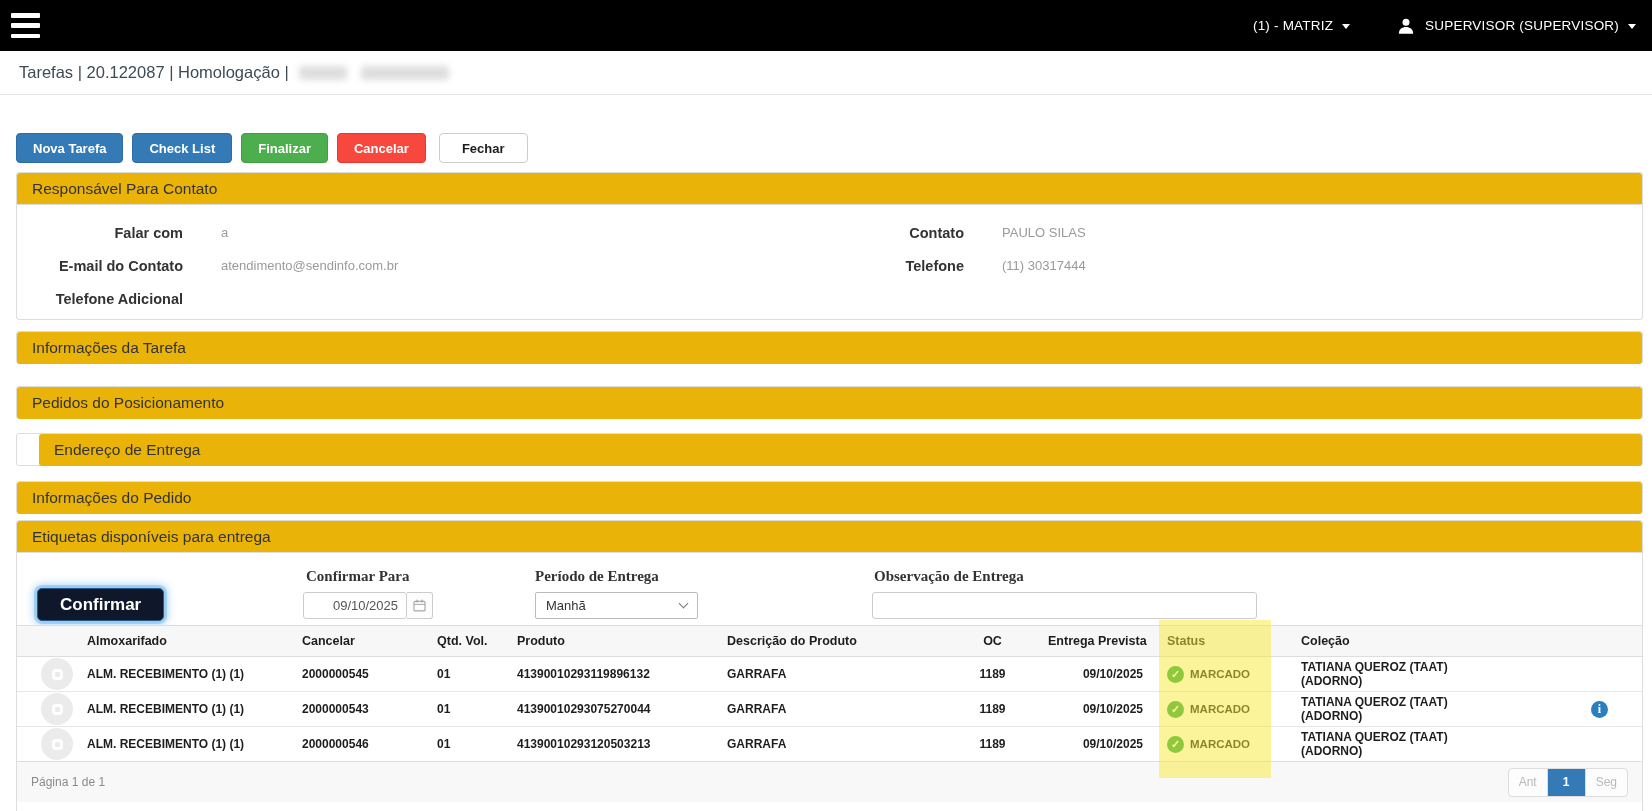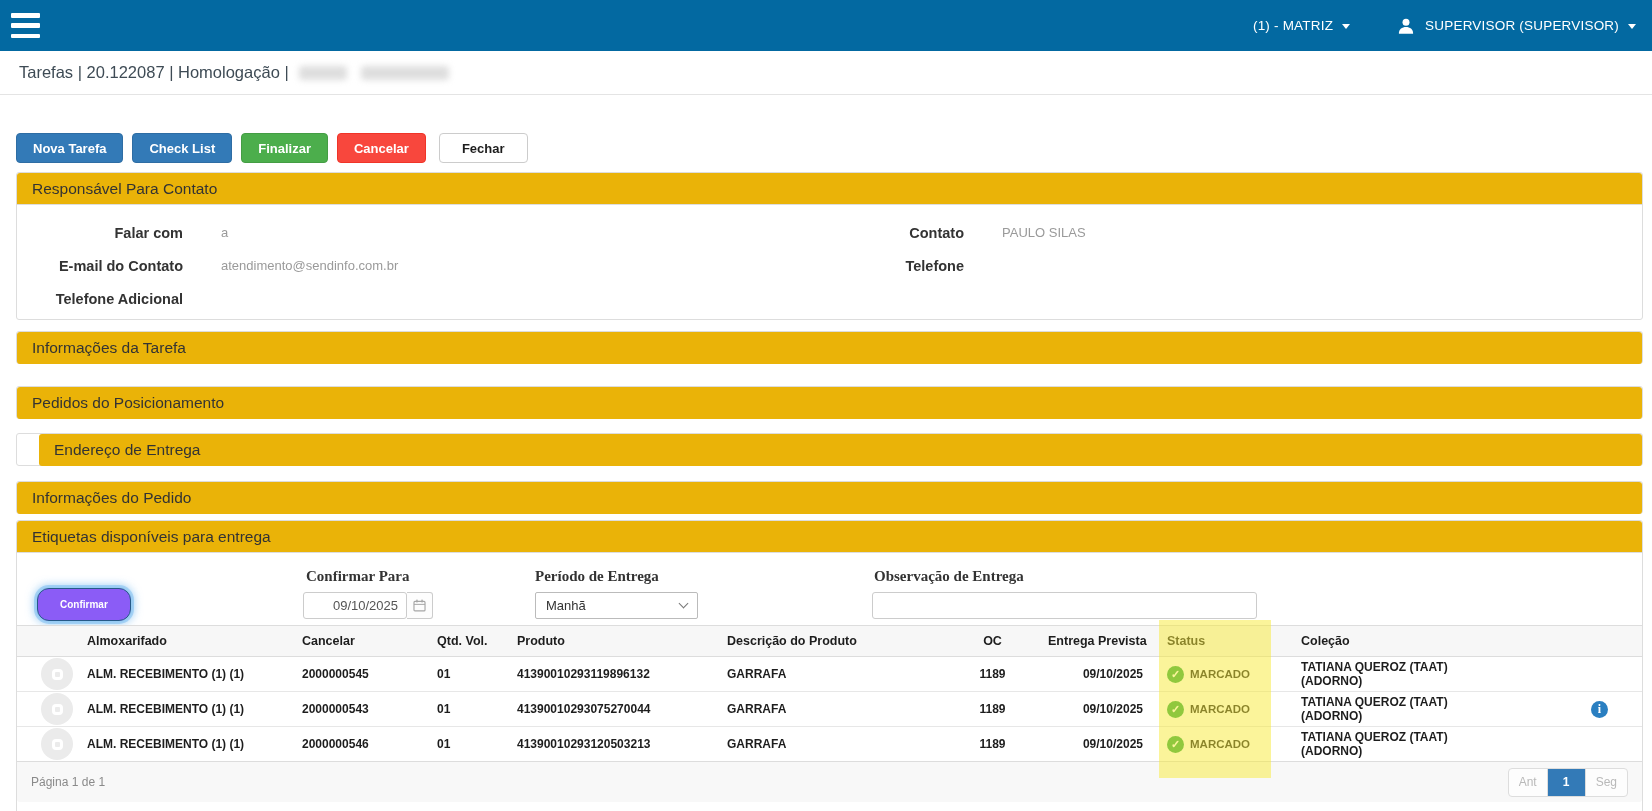--- a/index.html
+++ b/index.html
@@ -3,21 +3,21 @@
 <meta charset="utf-8">
 <style>
   * { box-sizing: border-box; margin: 0; padding: 0; }
   html,body { width:1652px; height:811px; }
   body {
     font-family: "Liberation Sans", sans-serif;
     background:#fff; position:relative; overflow:hidden; color:#333;
   }
 
   
-  .topbar { position:absolute; top:0; left:0; width:1652px; height:51px; background:#0369a1; }
+  .topbar { position:absolute; top:0; left:0; width:1652px; height:51px; background:#000000; }
   .hamburger { position:absolute; left:11px; top:13px; width:29px; height:25px; display:flex; flex-direction:column; justify-content:space-between; cursor:pointer; }
   .hamburger span { display:block; height:4.5px; background:#fff; border-radius:1px; }
   .topbar-right { position:absolute; right:16px; top:0; height:51px; display:flex; align-items:center; gap:46px; color:#fff; }
   .tb-item { display:flex; align-items:center; gap:9px; font-size:13.5px; letter-spacing:.2px; cursor:pointer; }
   .caret { width:0; height:0; border-left:4.5px solid transparent; border-right:4.5px solid transparent; border-top:5px solid #fff; margin-top:2px; }
   .person-icon svg { display:block; }
 
   
   .breadcrumb { position:absolute; top:51px; left:0; width:1652px; height:44px; background:#fff; border-bottom:1px solid #e4e4e4; display:flex; align-items:center; padding-left:19px; font-size:16.5px; color:#3e4b55; }
   .redacted-blob { display:inline-block; height:14px; background:#c3c3c3; border-radius:3px; filter:blur(3px); opacity:.55; margin-left:10px; }
@@ -45,21 +45,21 @@
   #panel-tarefa { top:331px; height:33px; }
   #panel-pedidos { top:386px; height:33px; }
   #panel-endereco { top:433px; height:33px;padding-left:22px; }
   #panel-infopedido { top:481px; height:33px; }
   .collapsed .panel-header { border-bottom:none; border-radius:3px; }
 
   #panel-etiquetas { top:520px; height:337px; }
   .etiq-body { position:relative; height:249px; }
 
   
-  .confirm-btn { position:absolute; left:20px; top:35px; height:33px; padding:0 22px; background:#8b5cf6; border:1px solid #265a88; border-radius:12px; color:#fff; font-weight:bold; font-size:10px; cursor:pointer;
+  .confirm-btn { position:absolute; left:20px; top:35px; height:33px; padding:0 22px; background:#0f172a; border:1px solid #265a88; border-radius:5px; color:#fff; font-weight:bold; font-size:17px; cursor:pointer;
     box-shadow:0 0 0 3px rgba(82,168,236,.35), 0 0 9px 3px rgba(82,168,236,.55); }
   .ctl-label { position:absolute; font-size:15px; font-weight:bold; color:#333; top:15px;font-family:Liberation Serif, serif; }
   .lbl-data { left:289px; } .lbl-periodo { left:518px; } .lbl-obs { left:857px; }
   .input { border:1px solid #ccc; border-radius:3px; height:27px; font-size:13px; color:#555; font-family:"Liberation Sans",sans-serif; }
   .date-group { position:absolute; left:286px; top:39px; display:flex; }
   .date-input { width:104px; text-align:right; padding-right:8px; }
   .cal-btn { width:26px; height:27px; border:1px solid #ccc; border-left:none; border-radius:0 3px 3px 0; background:#fdfdfd; display:flex; align-items:center; justify-content:center; cursor:pointer; }
   .fake-select { position:absolute; left:518px; top:39px; width:163px; height:27px; border:1px solid #bbb; border-radius:2px; background:#fff; font-size:13px; color:#333; display:flex; align-items:center; padding:0 10px; justify-content:space-between; cursor:pointer; }
   .chev { width:7px; height:7px; border-right:1.6px solid #777; border-bottom:1.6px solid #777; transform:rotate(45deg); margin-top:-4px; }
   .obs-input { position:absolute; left:855px; top:39px; width:385px; padding:0 8px; }
@@ -142,20 +142,21 @@
     <div class="c-row">
       <div class="c-label">Falar com</div>
       <div class="c-value">a</div>
       <div class="c-label">Contato</div>
       <div class="c-value">PAULO SILAS</div>
     </div>
     <div class="c-row">
       <div class="c-label">E-mail do Contato</div>
       <div class="c-value">atendimento@sendinfo.com.br</div>
       <div class="c-label">Telefone</div>
+      <div class="c-value">(11) 30317444</div>
     </div>
     <div class="c-row">
       <div class="c-label">Telefone Adicional</div>
       <div class="c-value"></div>
       <div></div>
         <div></div>
     </div>
   </div>
 </div>
 

